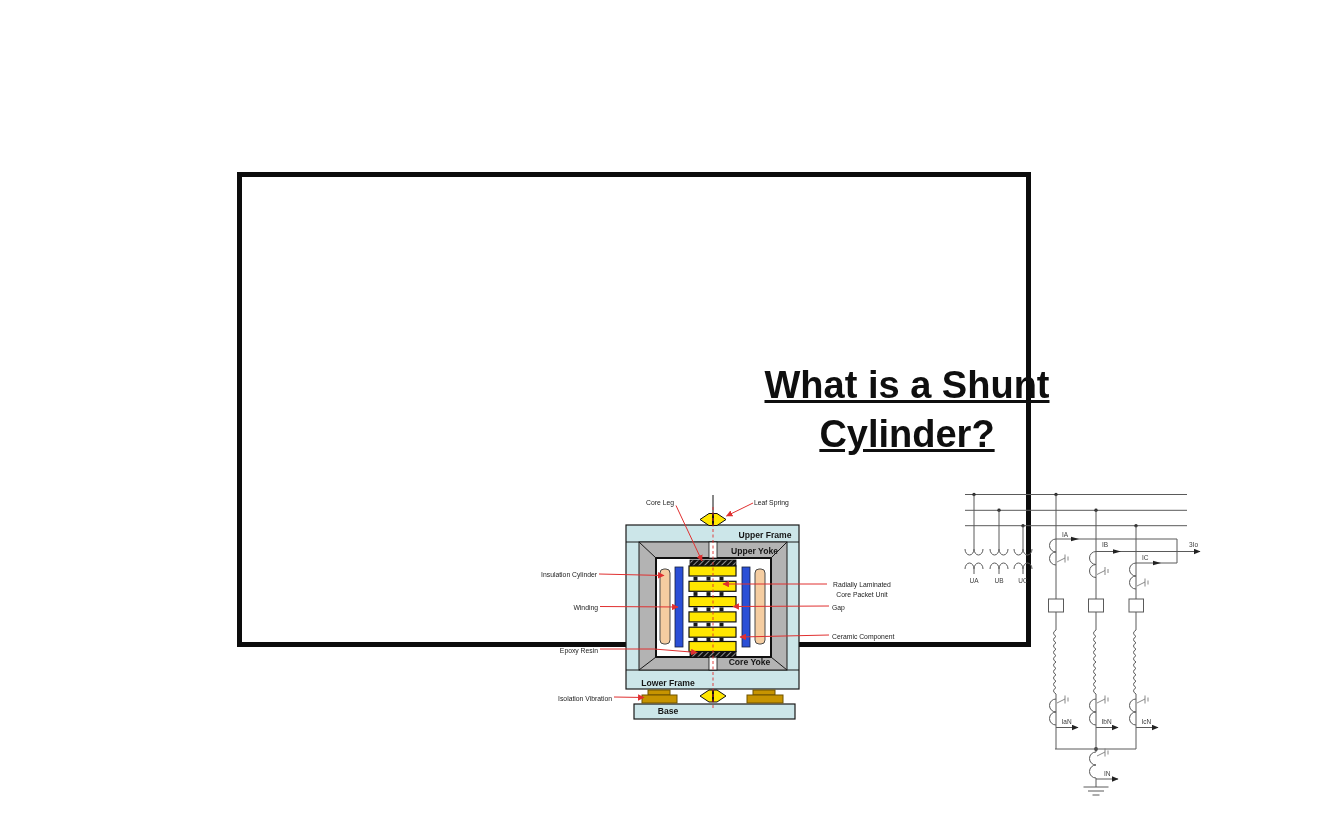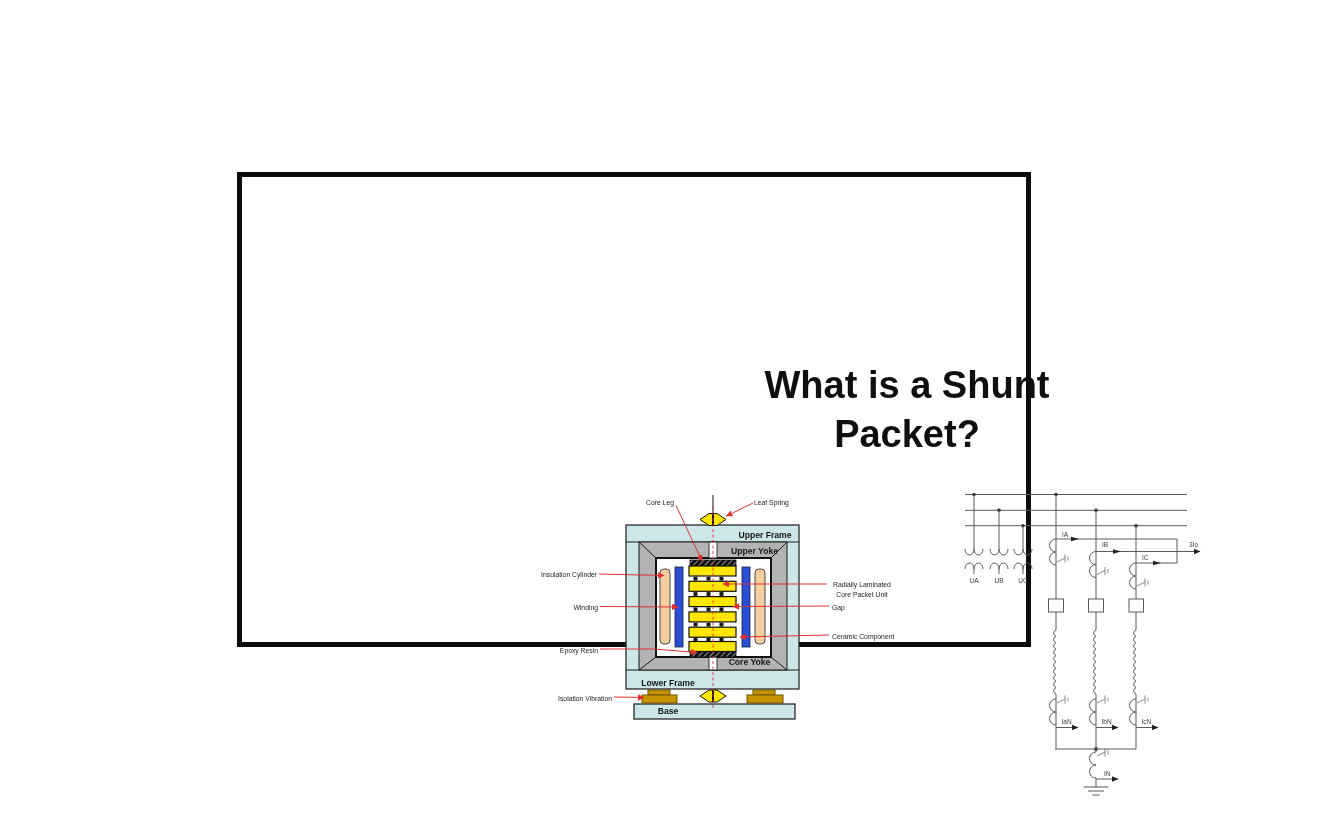--- a/index.html
+++ b/index.html
@@ -2,39 +2,39 @@
 <html><head>
 <meta charset="utf-8">
 <style>
   html,body{margin:0;padding:0;background:#ffffff;}
   .page{position:relative;width:1320px;height:818px;background:#ffffff;overflow:hidden;
         font-family:"Liberation Sans",sans-serif;}
   .card{position:absolute;left:237px;top:172px;width:794px;height:475px;
         box-sizing:border-box;border:5px solid #0c0c0c;background:#ffffff;}
   .title{position:absolute;left:385px;top:184px;width:560px;text-align:center;
          font-weight:bold;font-size:38px;line-height:49px;color:#0f0f0f;letter-spacing:0px;}
-  .title div{white-space:nowrap;}
+  .title div{white-space:nowrap;text-decoration:underline;}
   svg{position:absolute;overflow:visible;}
   #reactor-svg{left:290px;top:300px;}
   #circuit-svg{left:700px;top:300px;}
   .struct-label{font-weight:bold;font-size:8.6px;fill:#161616;}
   .leader-label{font-size:6.8px;fill:#1c1c1c;}
   .ckt-label{font-size:6.5px;fill:#3c3c3c;}
   .ckt{stroke:#5a5a5a;stroke-width:1;fill:none;}
   .tick{stroke:#7a7a7a;stroke-width:0.9;fill:none;}
 </style>
 </head>
 <body>
 
 <div class="page">
   <div class="card">
 
     <div class="title">
       <div>What is a Shunt</div>
-      <div>Packet?</div>
+      <div>Cylinder?</div>
     </div>
 
     <svg id="reactor-svg" width="380" height="260" viewBox="0 0 380 260">
       <defs>
         <pattern id="hatch" width="4" height="4" patternUnits="userSpaceOnUse" patternTransform="rotate(45)">
           <rect x="0" y="0" width="4" height="4" fill="#111"></rect>
           <line x1="0" y1="0" x2="0" y2="4" stroke="#e9e9e9" stroke-width="1.2"></line>
         </pattern>
         <marker id="ra" viewBox="0 0 6 6" refX="5.5" refY="3" markerWidth="6.5" markerHeight="6.5" orient="auto">
           <path d="M0,0 L6,3 L0,6 z" fill="#e03030"></path>

